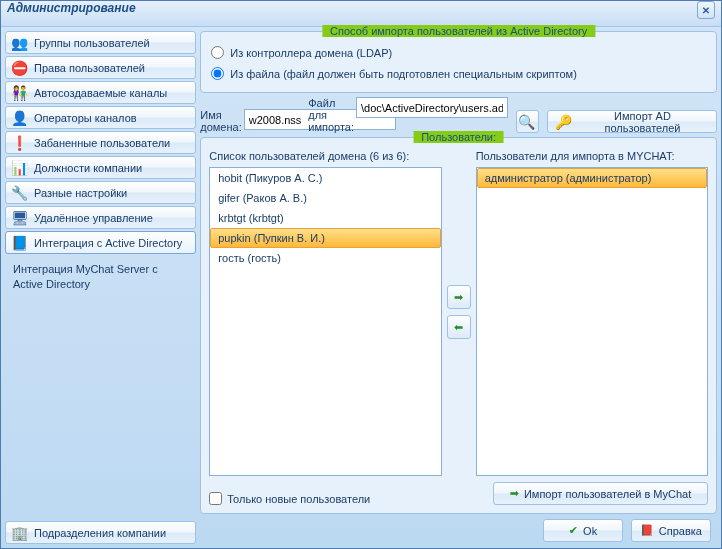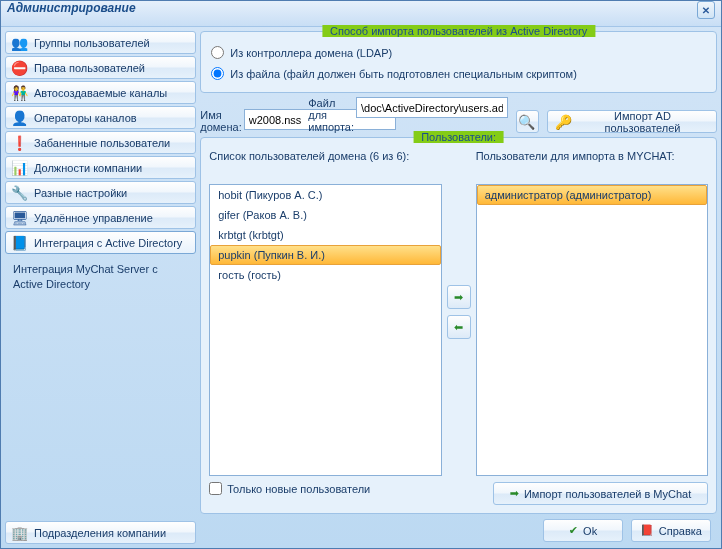--- a/index.html
+++ b/index.html
@@ -21,28 +21,28 @@
 .radio-row { display: flex; align-items: center; gap: 6px; padding: 4px 2px; color: #1a3d6a; }
 .radio-row input { margin: 0; }
 .field-row { display: flex; gap: 8px; align-items: flex-end; }
 .field-col { display: flex; flex-direction: row; gap: 2px; }
 .field-label { color: #1a3d6a; }
 .text-input { height: 21px; border: 1px solid #8ab0d8; background: #fff; padding: 0 4px; }
 .btn { height: 23px; background: linear-gradient(to bottom, #fefefe 0%, #f0f6fc 48%, #dceaf8 52%, #e6f1fb 100%); border: 1px solid #9ec2e6; border-radius: 3px; display: inline-flex; align-items: center; justify-content: center; padding: 0 8px; gap: 5px; cursor: pointer; color: #1a3d6a; }
 .btn-icon { width: 23px; padding: 0; }
 .users-box { flex: 1; display: flex; flex-direction: column; }
 .users-cols { flex: 1; display: flex; gap: 4px; min-height: 0; }
-.list-col { flex: 1; display: flex; flex-direction: column; gap: 20px; }
+.list-col { flex: 1; display: flex; flex-direction: column; gap: 3px; }
 .list-title { color: #1a3d6a; padding: 2px 0; }
 .listbox { flex: 1; background: #fff; border: 1px solid #8ab0d8; overflow: auto; }
 .list-item { padding: 4px 8px; color: #1a3d6a; cursor: pointer; }
 .list-item.sel { background: linear-gradient(to bottom, #ffe08a, #ffb838); border: 1px solid #e8a23a; border-radius: 2px; padding: 3px 7px; }
 .arrow-col { width: 26px; display: flex; flex-direction: column; align-items: center; justify-content: center; gap: 6px; }
 .arrow-btn { width: 24px; height: 24px; background: linear-gradient(to bottom, #fefefe, #dceaf8); border: 1px solid #9ec2e6; border-radius: 3px; display: flex; align-items: center; justify-content: center; cursor: pointer; font-size: 14px; }
-.bottom-row { display: flex; align-items: flex-start; gap: 20px; margin-top: 6px; }
+.bottom-row { display: flex; align-items: flex-end; gap: 20px; margin-top: 6px; }
 .checkbox-row { display: flex; align-items: center; gap: 5px; color: #1a3d6a; flex: 1; }
 .footer { position: absolute; bottom: 6px; right: 10px; display: flex; gap: 8px; }
 .footer .btn { min-width: 80px; }
 .ico-green { color: #2a8a2a; }
 .ico-red { color: #c23a3a; }
 .ico-blue { color: #2a5a9a; }
 .ico-orange { color: #d68a2a; }
 .ico-key { color: #caa23a; }
 </style>
 </head>

